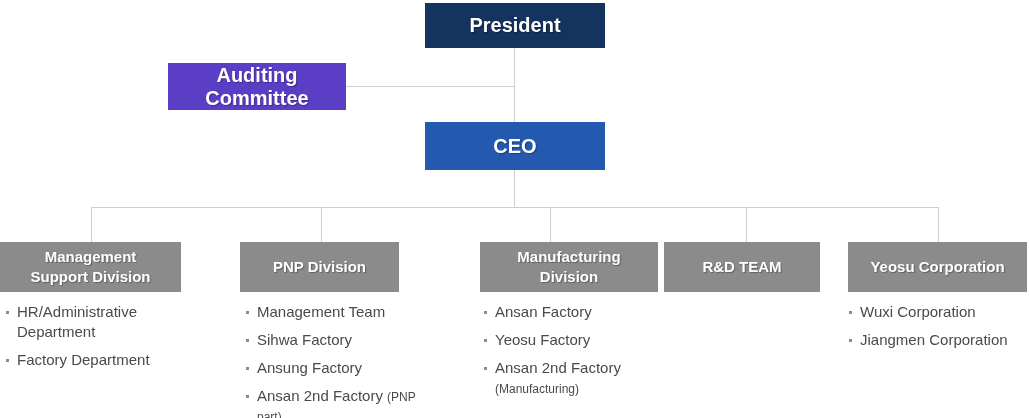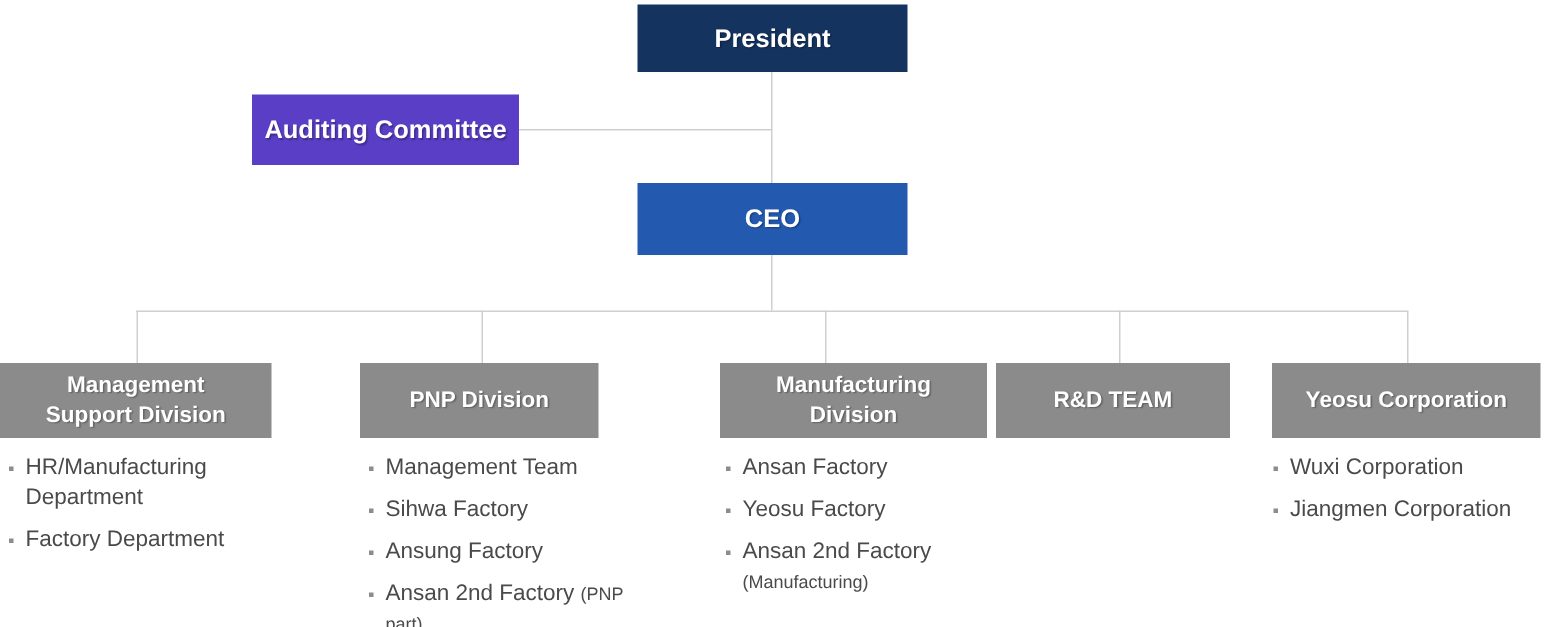--- a/index.html
+++ b/index.html
@@ -19,21 +19,21 @@
     color: #ffffff;
     font-weight: bold;
     text-align: center;
     text-shadow: 1px 1px 1px rgba(0,0,0,0.30);
     box-sizing: border-box;
   }
   .box-navy   { background: #14335f; }
   .box-blue   { background: #2459b0; }
   .box-purple { background: #5a3ec6; }
   .box-gray   { background: #8b8b8b; }
-  .top-box  { font-size: 17px; text-align: center; }
+  .top-box  { font-size: 20px; text-align: center; }
   .div-box  { font-size: 15px; line-height: 20px; white-space: pre-line; padding: 0 4px; }
   .hline, .vline { position: absolute; background: #cfcfcf; }
   .hline { height: 1px; }
   .vline { width: 1px; }
   .list { position: absolute; color: #4a4a4a; font-size: 15px; }
   .item { display: flex; align-items: flex-start; margin-top: 8px; line-height: 20px; }
   .item:first-child { margin-top: 0; }
   .bullet {
     flex: 0 0 auto;
     width: 3px; height: 3px;
@@ -89,21 +89,21 @@
   </div>
 
   <div class="box box-gray div-box" style="left:848px; top:242px; width:179px; height:50px;">
     <span>Yeosu Corporation</span>
   </div>
 
   <div class="list" style="left:6px; top:302px; width:175px;">
     <div class="item">
       <span class="bullet"></span>
       <span class="item-body">
-        <span>HR/Manufacturing Department</span>
+        <span>HR/Administrative Department</span>
       </span>
     </div>
     <div class="item">
       <span class="bullet"></span>
       <span class="item-body">
         <span>Factory Department</span>
       </span>
     </div>
   </div>
 

